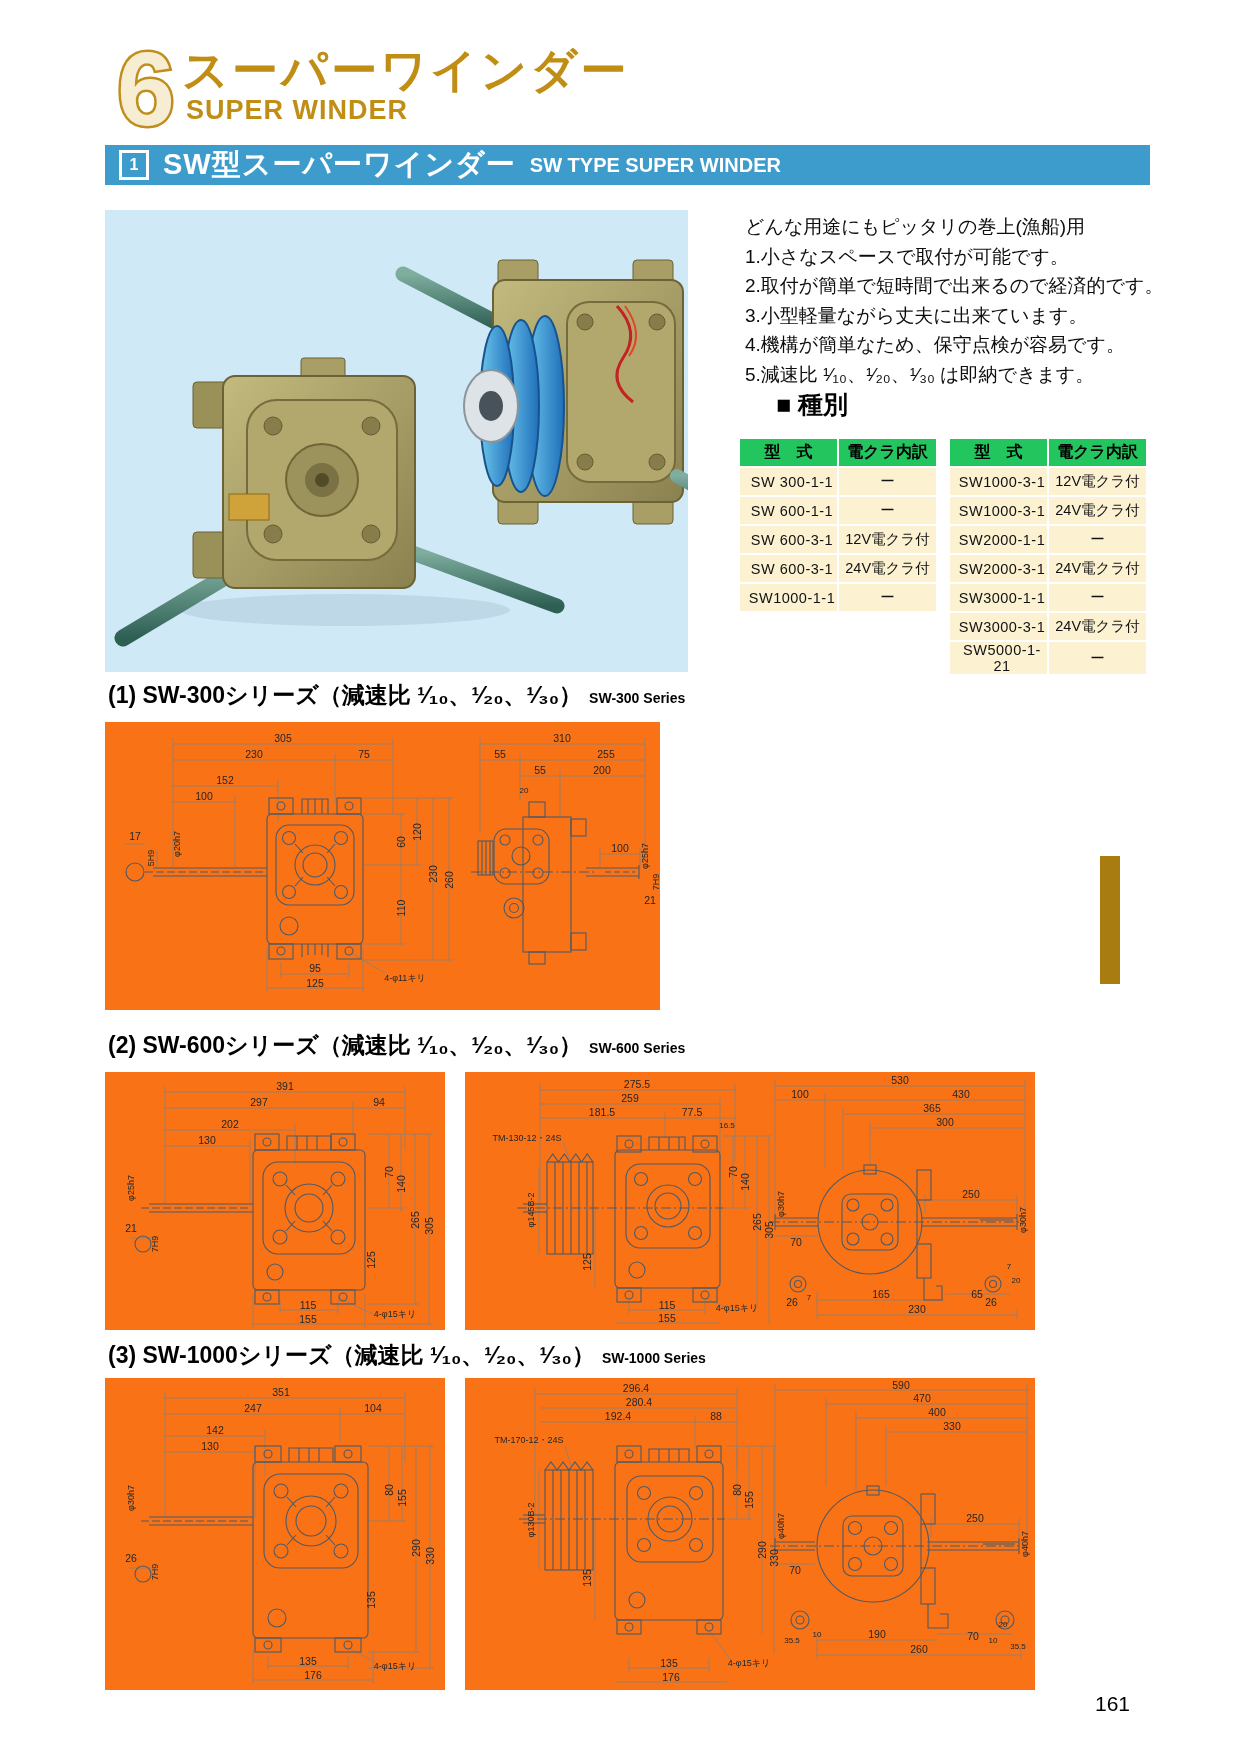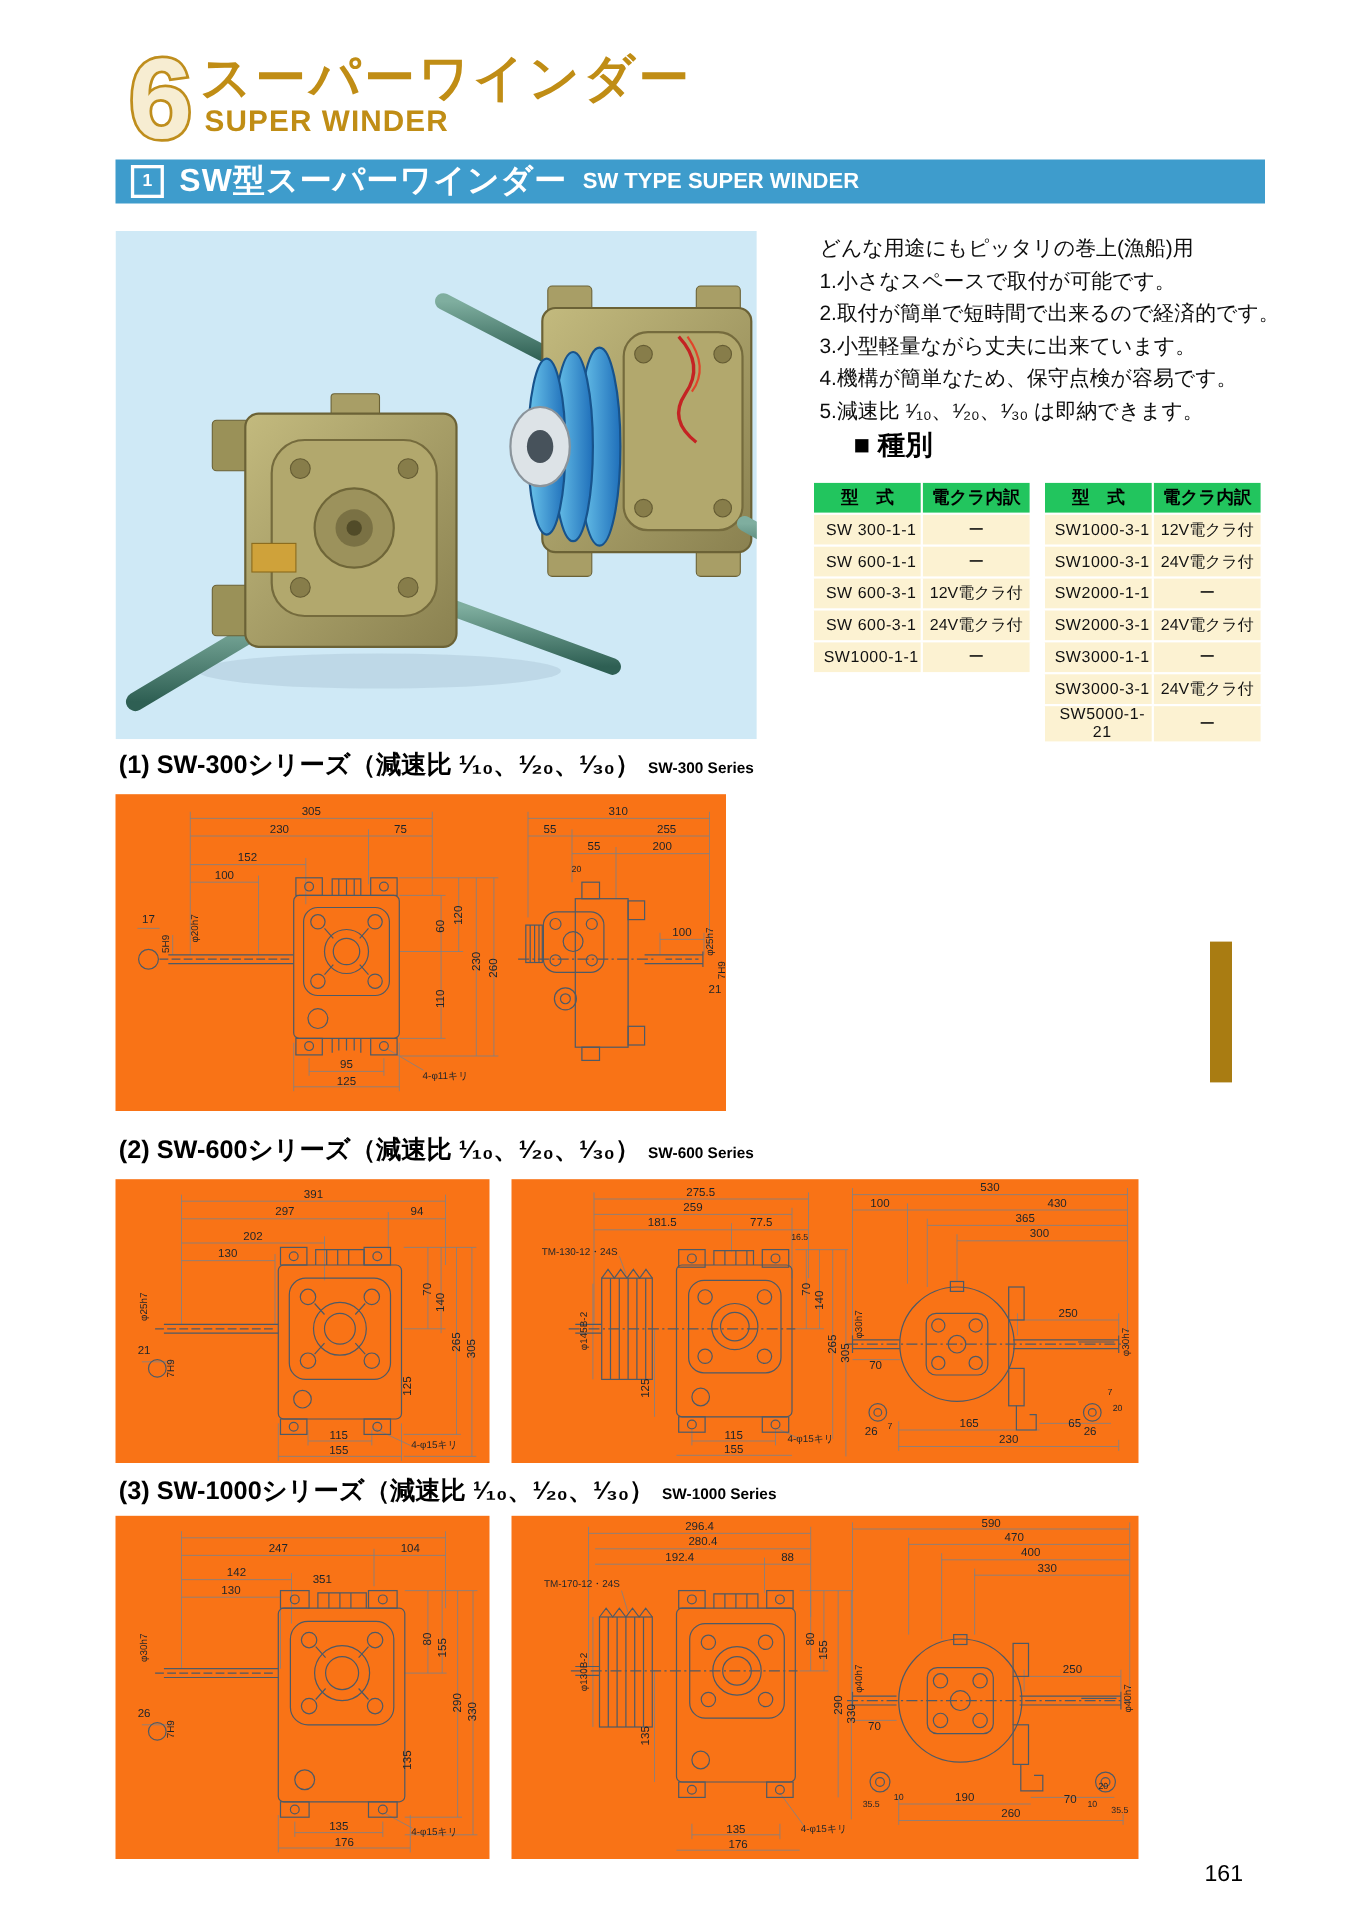--- a/index.html
+++ b/index.html
@@ -589,21 +589,21 @@
           <circle cx="163" cy="267" r="4"></circle>
         <rect x="230" y="260" width="26" height="14"></rect>
           <circle cx="243" cy="267" r="4"></circle>
         <circle cx="172" cy="240" r="9"></circle>
         <line x1="44" y1="139" x2="148" y2="139"></line>
           <line x1="44" y1="147" x2="148" y2="147"></line>
         <line x1="36" y1="143" x2="144" y2="143" stroke-dasharray="8 3"></line>
         <circle cx="38" cy="196" r="8"></circle>
       </g>
     </svg>
-  <span class="dim" style="left: 188px; top: 14px; margin-top: 44px;">351</span>
+  <span class="dim" style="left: 176px; top: 14px;">351</span>
       <span class="dim" style="left: 148px; top: 30px;">247</span>
       <span class="dim" style="left: 268px; top: 30px;">104</span>
       <span class="dim" style="left: 110px; top: 52px;">142</span>
       <span class="dim" style="left: 105px; top: 68px;">130</span>
       <span class="dim rot" style="left: 26px; top: 120px; font-size: 9px;">φ30h7</span>
       <span class="dim" style="left: 26px; top: 180px;">26</span>
       <span class="dim rot" style="left: 50px; top: 194px; font-size: 9px;">7H9</span>
       <span class="dim rot" style="left: 284px; top: 112px;">80</span>
       <span class="dim rot" style="left: 297px; top: 120px;">155</span>
       <span class="dim rot" style="left: 311px; top: 170px;">290</span>

